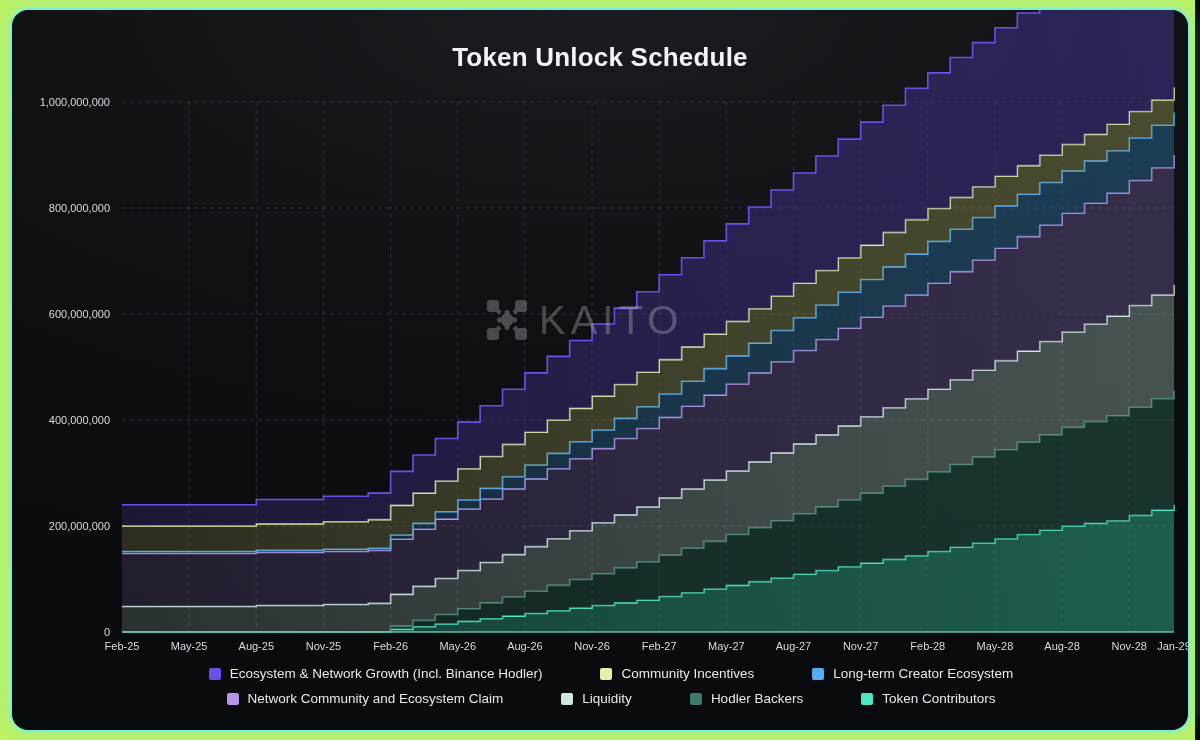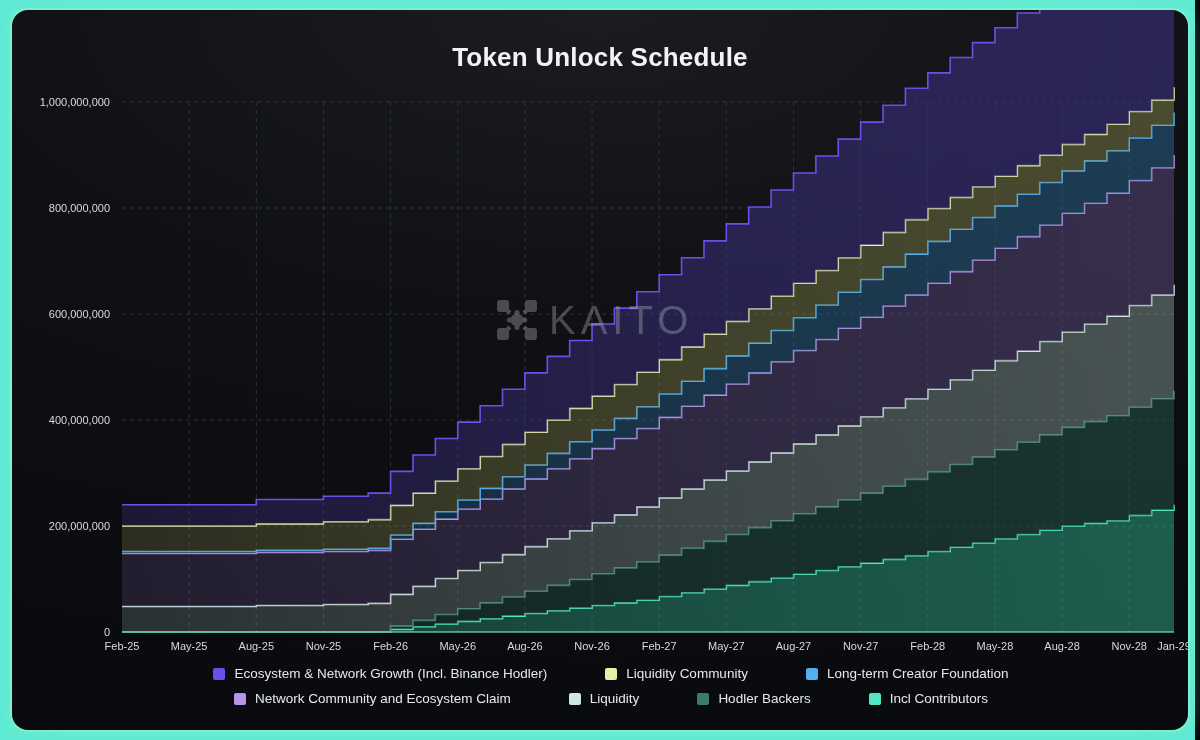--- a/index.html
+++ b/index.html
@@ -5,21 +5,21 @@
   * { margin:0; padding:0; box-sizing:border-box; }
   html,body {
     width:1200px; height:740px;
     background:#07070a;
     font-family:"Liberation Sans", sans-serif;
     overflow:hidden;
   }
   #app {
     position:relative;
     width:1195px; height:740px;
-    background:#5eead4;
+    background:#bef264;
   }
   
   #card {
     position:absolute;
     left:10px; top:8px;
     width:1180px; height:724px;
     border:2px solid #7fefd0;
     border-radius:18px;
     background:
       radial-gradient(120% 90% at 50% 0%, #1a1c21 0%, #101114 45%, #0a0b0e 100%);
@@ -53,21 +53,21 @@
   .gridline {
     stroke:#3a3d44;
     stroke-width:1;
     stroke-dasharray:4 4;
     opacity:.75;
   }
   .axis-line { stroke:#6fd6bb; stroke-width:1.4; opacity:.85; }
   
   #watermark {
     position:absolute;
-    left:484px; top:289px;
+    left:474px; top:289px;
     display:flex; align-items:center; gap:11px;
     opacity:.30;
     pointer-events:none;
   }
   #wm-text {
     color:#cfd2d8;
     font-size:40px;
     font-weight:500;
     letter-spacing:5px;
     line-height:1;
@@ -227,41 +227,41 @@
     </div>
 
     <div id="legend">
       <div class="legend-row">
           <div class="legend-item">
             <span class="legend-swatch" style="background: rgb(108, 79, 232);"></span>
             <span class="legend-label">Ecosystem &amp; Network Growth (Incl. Binance Hodler)</span>
           </div>
           <div class="legend-item">
             <span class="legend-swatch" style="background: rgb(232, 239, 168);"></span>
-            <span class="legend-label">Liquidity Community</span>
+            <span class="legend-label">Community Incentives</span>
           </div>
           <div class="legend-item">
             <span class="legend-swatch" style="background: rgb(84, 174, 240);"></span>
-            <span class="legend-label">Long-term Creator Foundation</span>
+            <span class="legend-label">Long-term Creator Ecosystem</span>
           </div>
         </div>
       <div class="legend-row">
           <div class="legend-item">
             <span class="legend-swatch" style="background: rgb(182, 148, 232);"></span>
             <span class="legend-label">Network Community and Ecosystem Claim</span>
           </div>
           <div class="legend-item">
             <span class="legend-swatch" style="background: rgb(207, 232, 221);"></span>
             <span class="legend-label">Liquidity</span>
           </div>
           <div class="legend-item">
             <span class="legend-swatch" style="background: rgb(62, 122, 107);"></span>
             <span class="legend-label">Hodler Backers</span>
           </div>
           <div class="legend-item">
             <span class="legend-swatch" style="background: rgb(79, 232, 194);"></span>
-            <span class="legend-label">Incl Contributors</span>
+            <span class="legend-label">Token Contributors</span>
           </div>
         </div>
     </div>
 
   </div>
 </div>
 
 </body></html>

